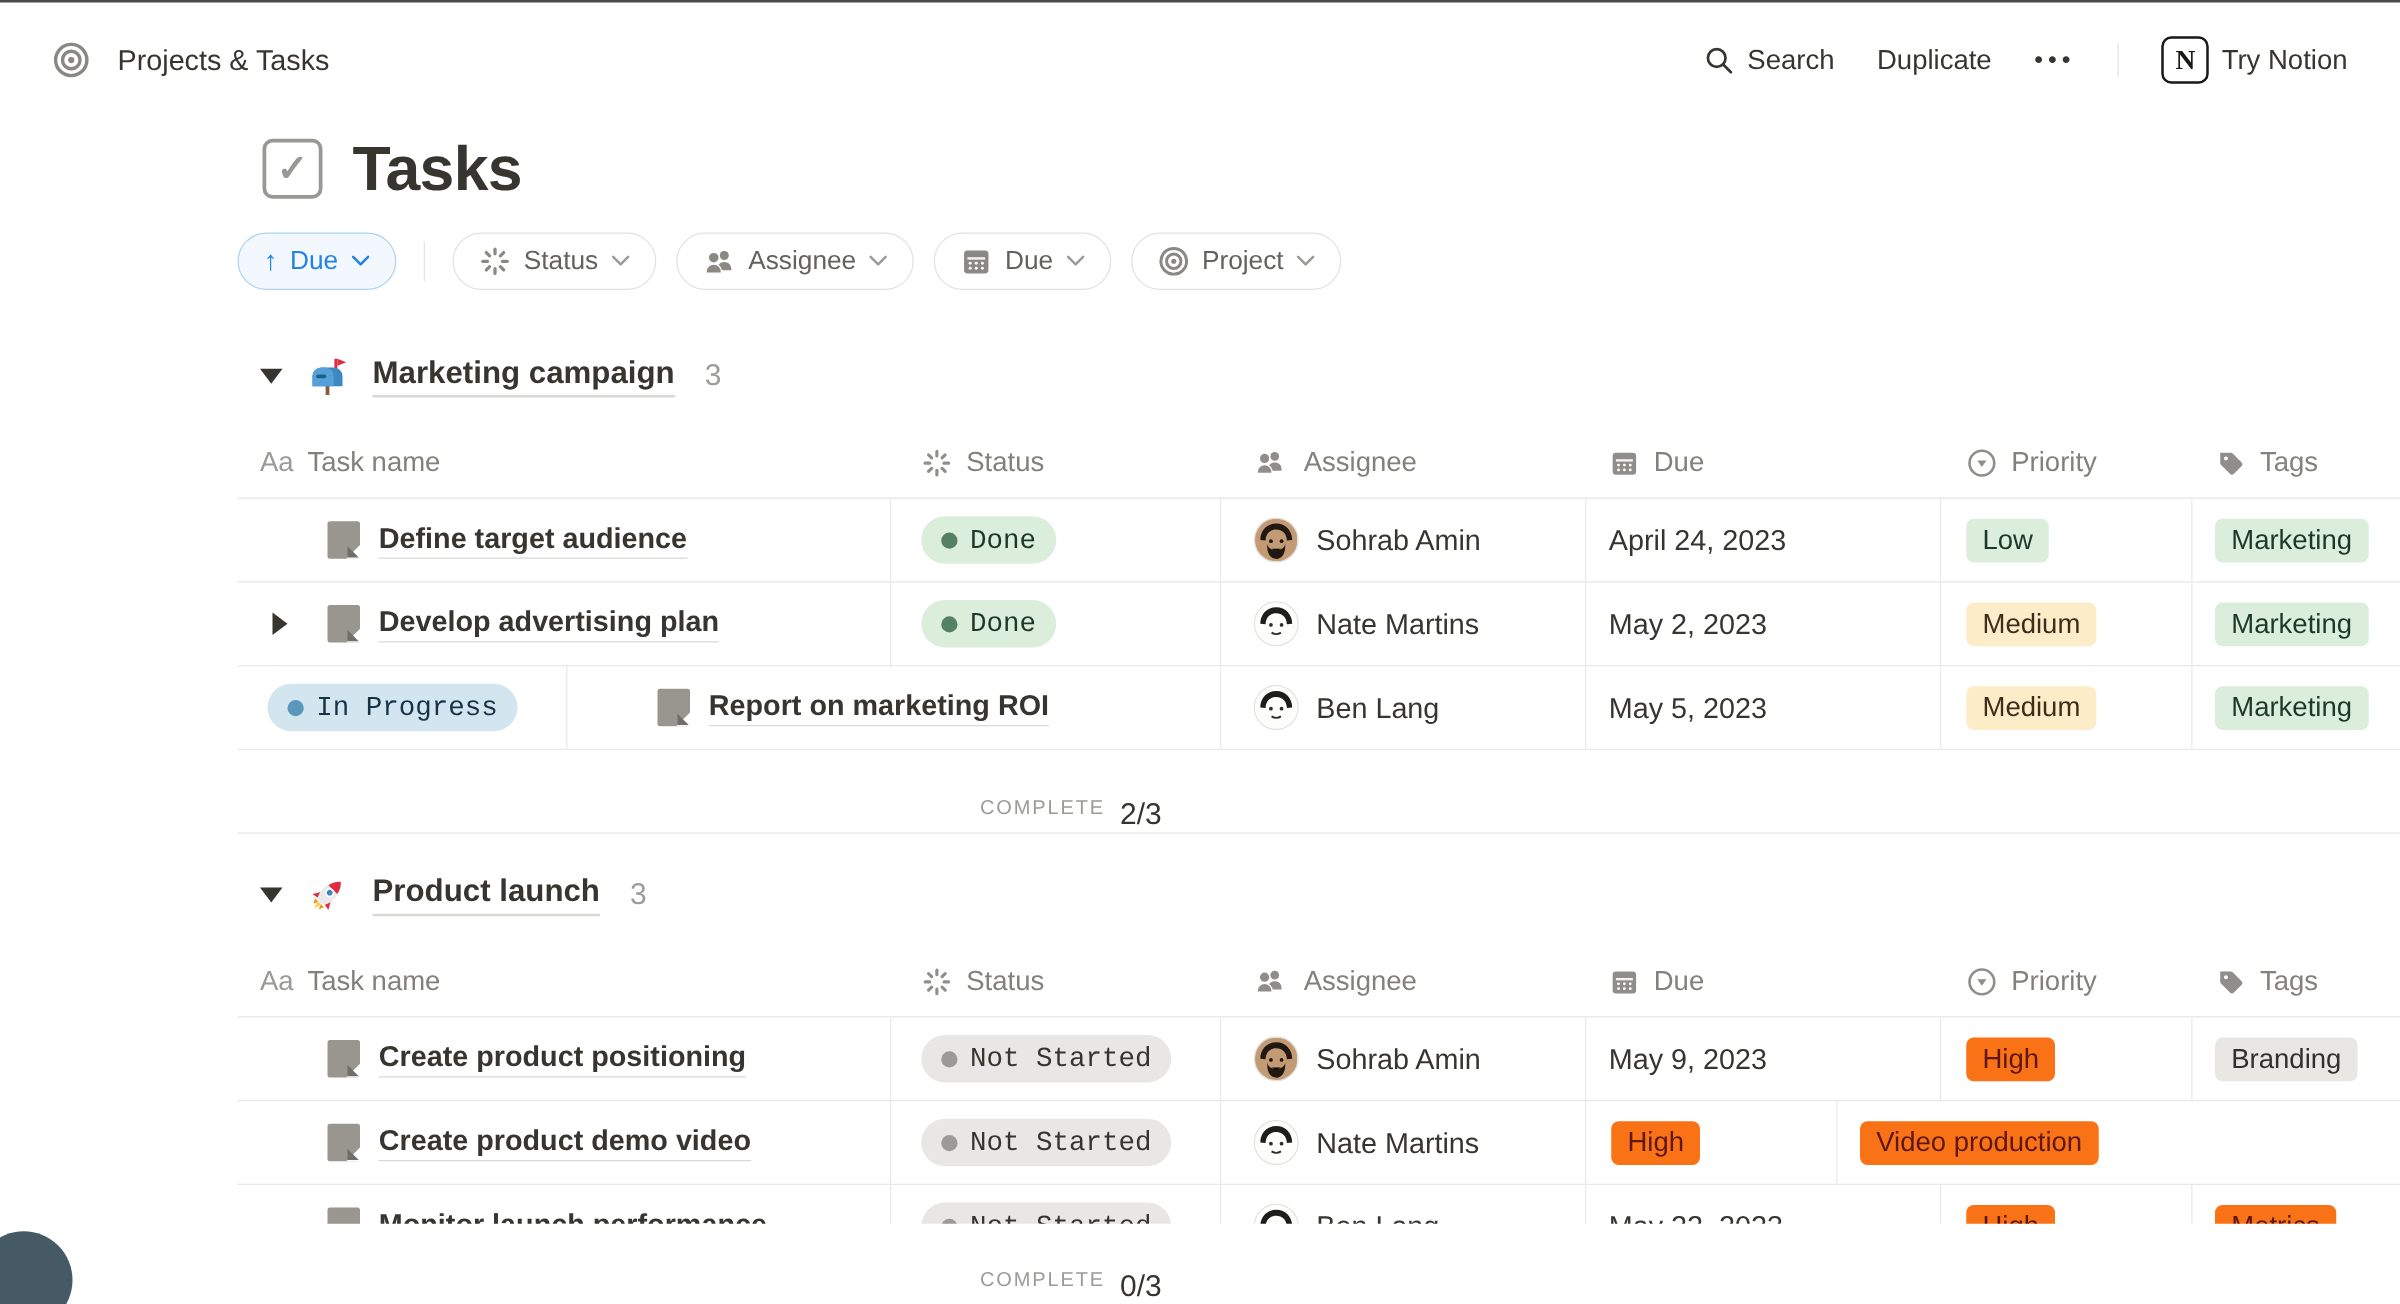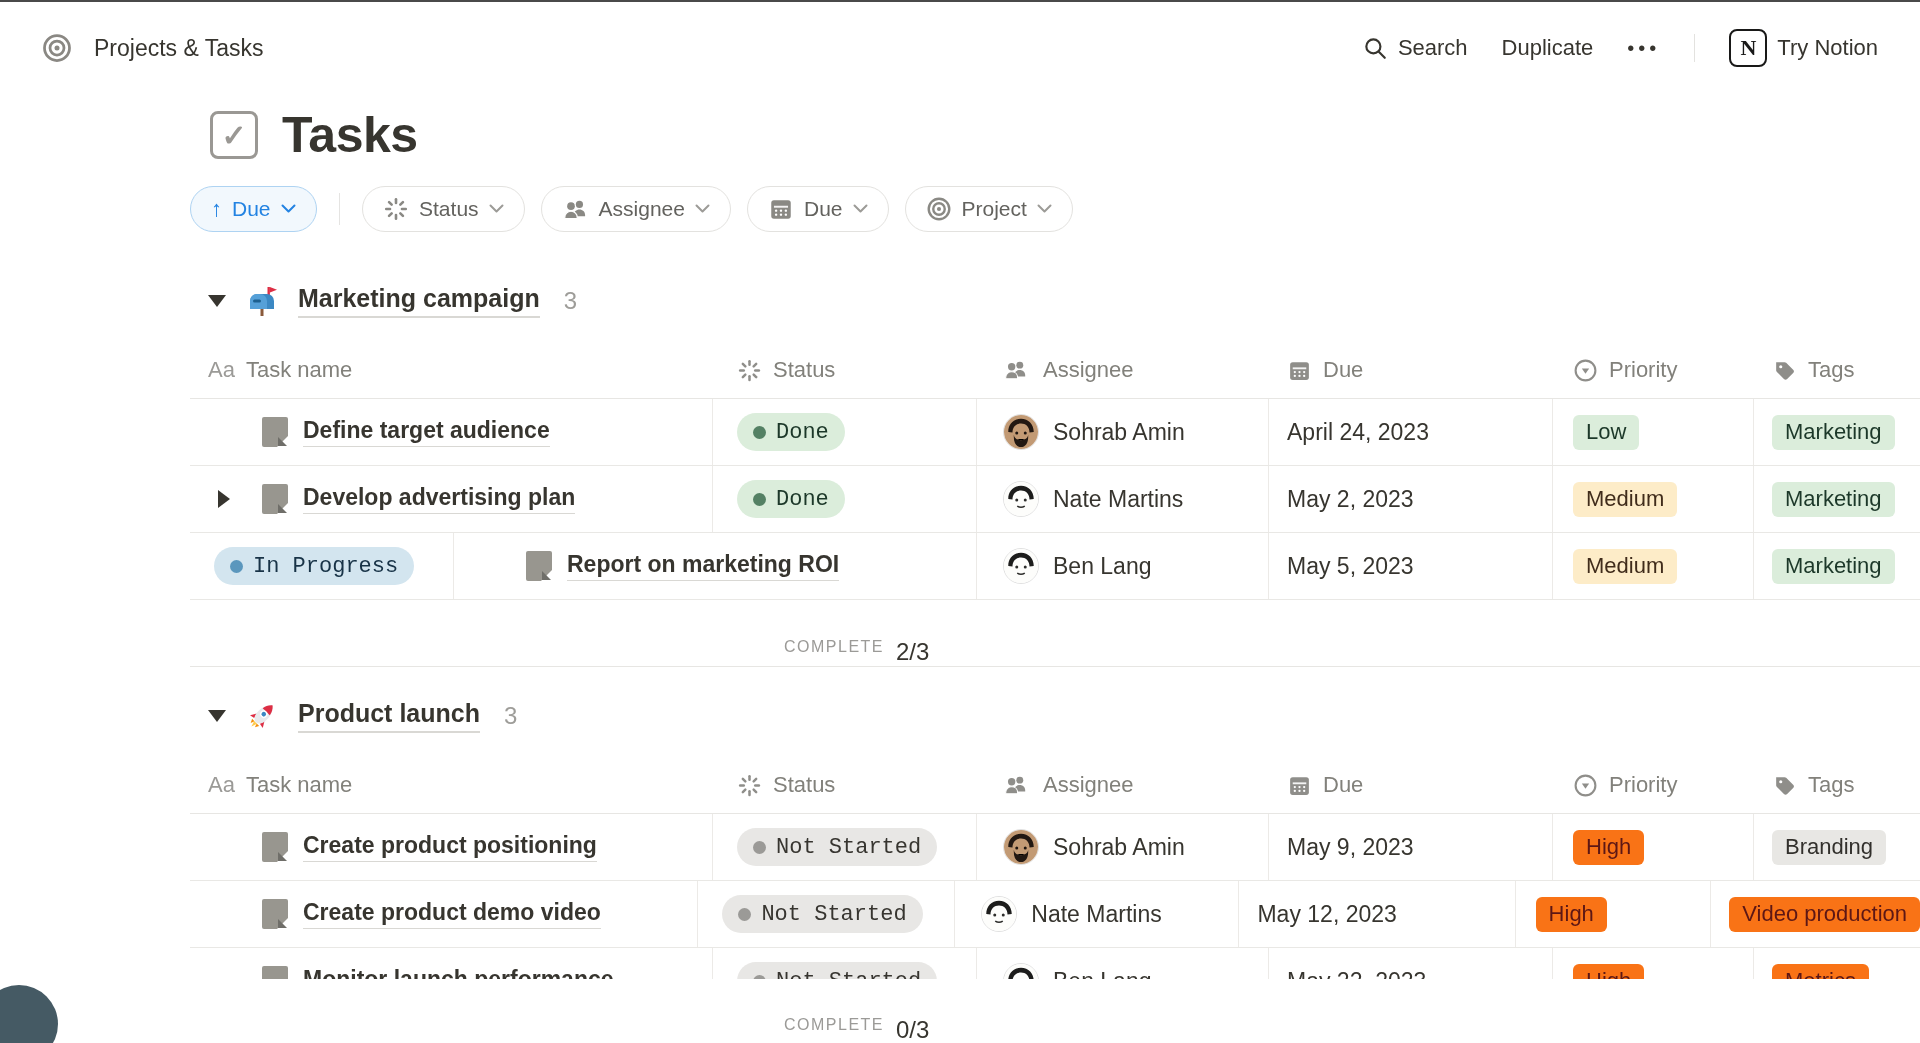--- a/index.html
+++ b/index.html
@@ -578,23 +578,20 @@
           <rect class="av-bg" width="36" height="36"></rect>
           <path class="av-hair" d="M18 4 c-8 0 -13.5 6 -13.5 14 l4.5 .5 c0-6 4-9.5 9-9.5 s9 3.5 9 9.5 l4.5 -.5 C31.5 10 26 4 18 4 Z"></path>
           <path class="av-beard" d="M10.5 21 c0 7.5 15 7.5 15 0 c.8 8 -2.5 13 -7.5 13 c-5 0 -8.3-5 -7.5-13 Z"></path>
           <circle class="av-eye" cx="13.5" cy="19" r="1.6"></circle>
           <circle class="av-eye" cx="22.5" cy="19" r="1.6"></circle>
           <path class="av-mouth" d="M14 25.5 q4 2.6 8 0"></path>
         </svg>
       </span>
       <span class="assignee-name">Nate Martins</span>
     </div>
-    <div class="cell c-due">
-              <span>May 12, 2023</span>
-            </div>
     <div class="cell c-priority">
               <span class="tag tag-red">High</span>
             </div>
     <div class="cell c-tags">
               <span class="tag tag-red">Video production</span>
             </div>
   </div>
           <div class="trow">
     <div class="cell c-name">
       <span class="row-toggle" style="visibility: hidden;">

